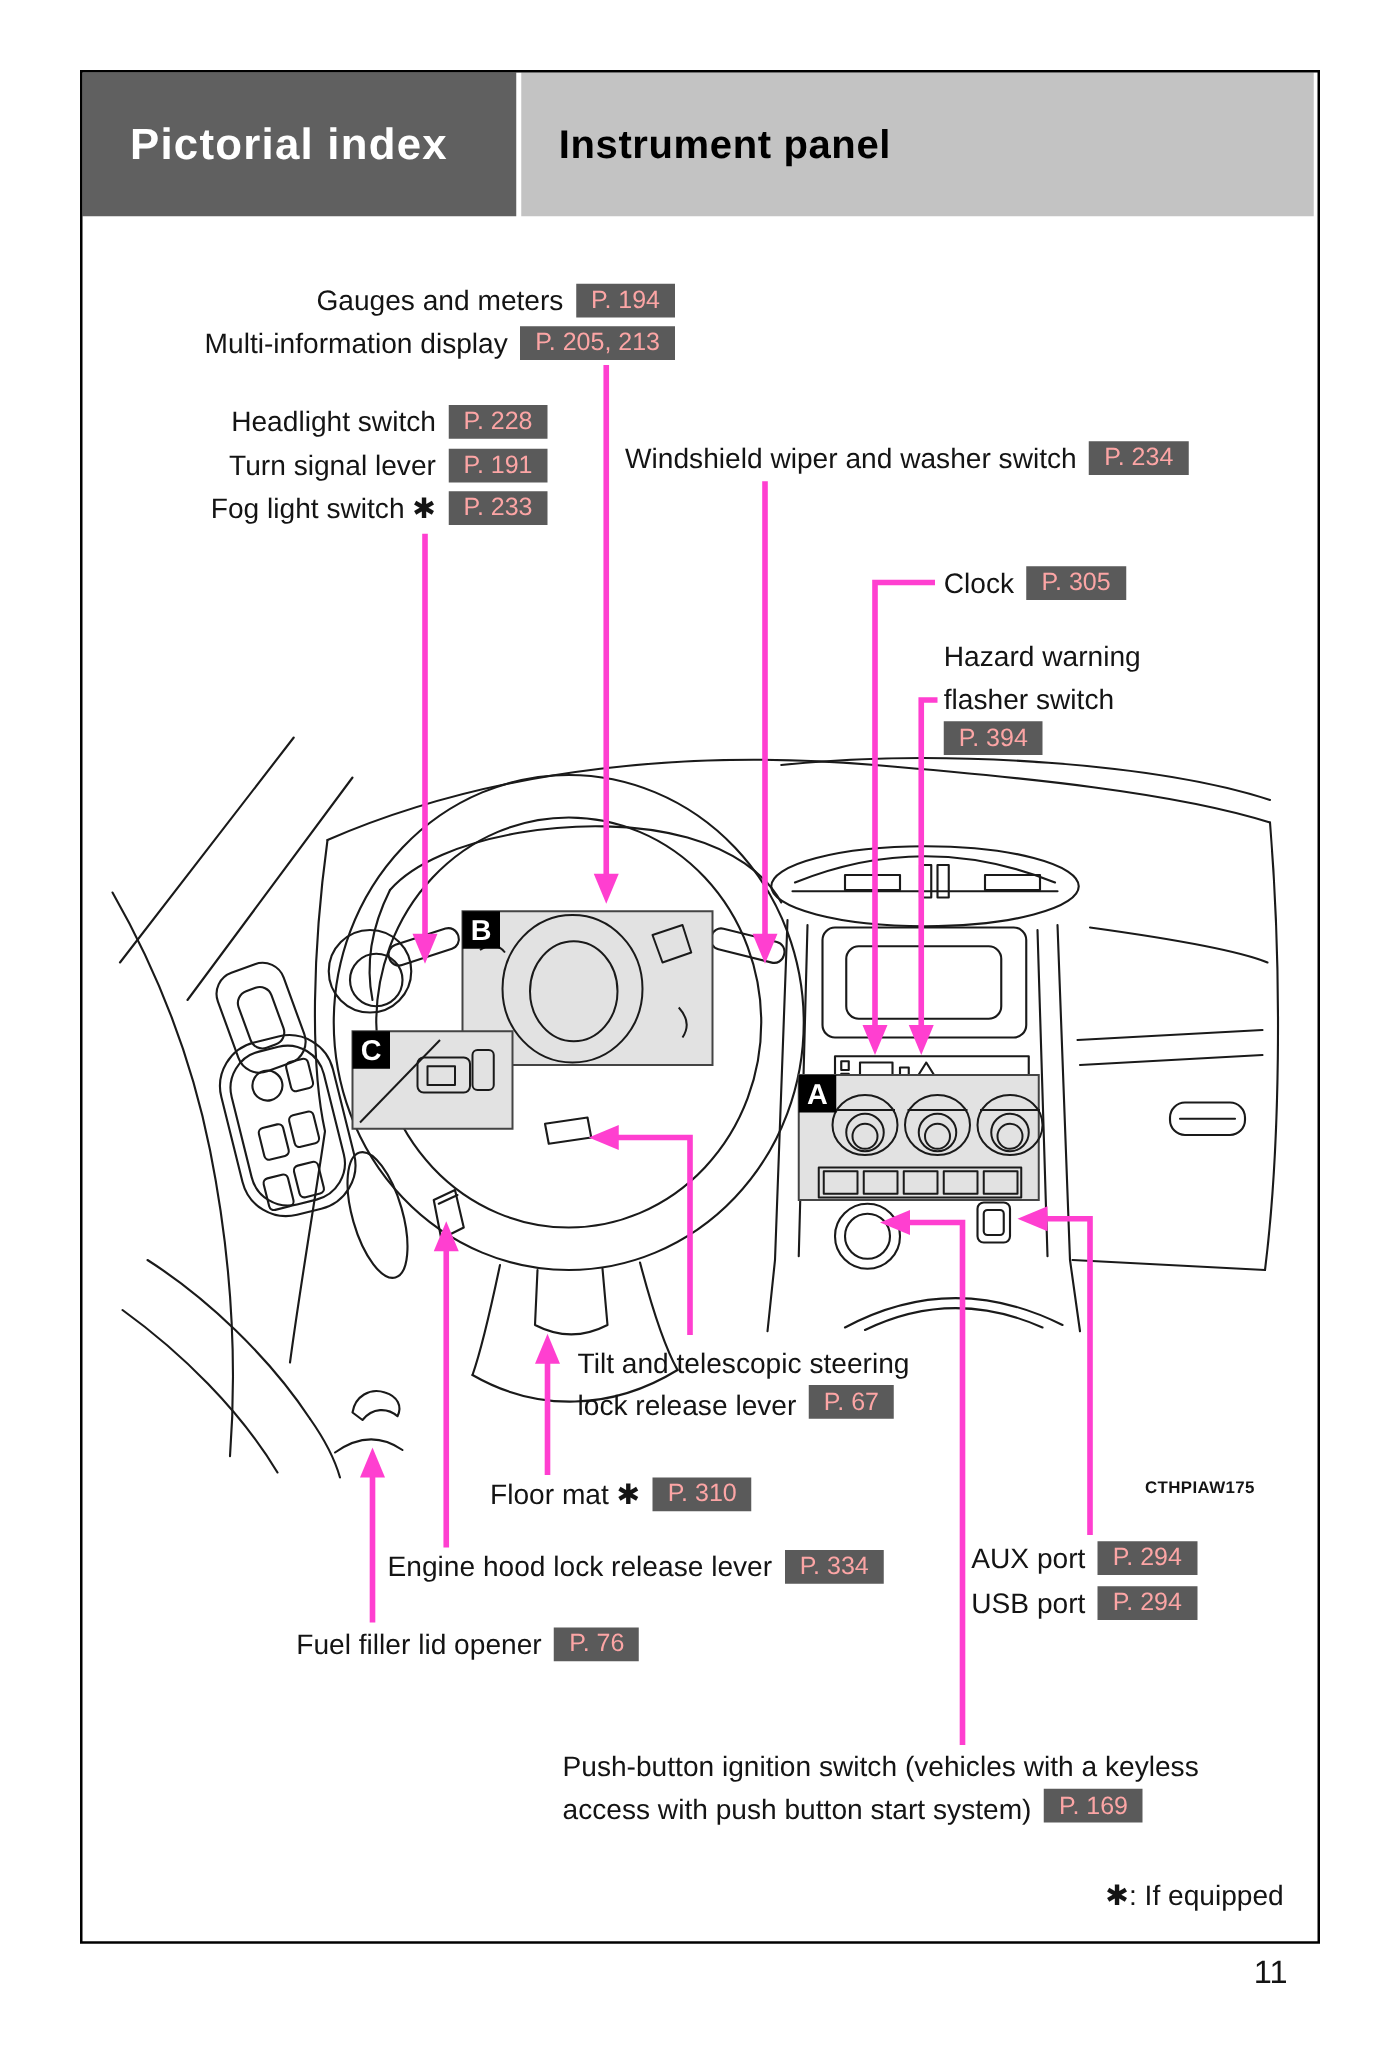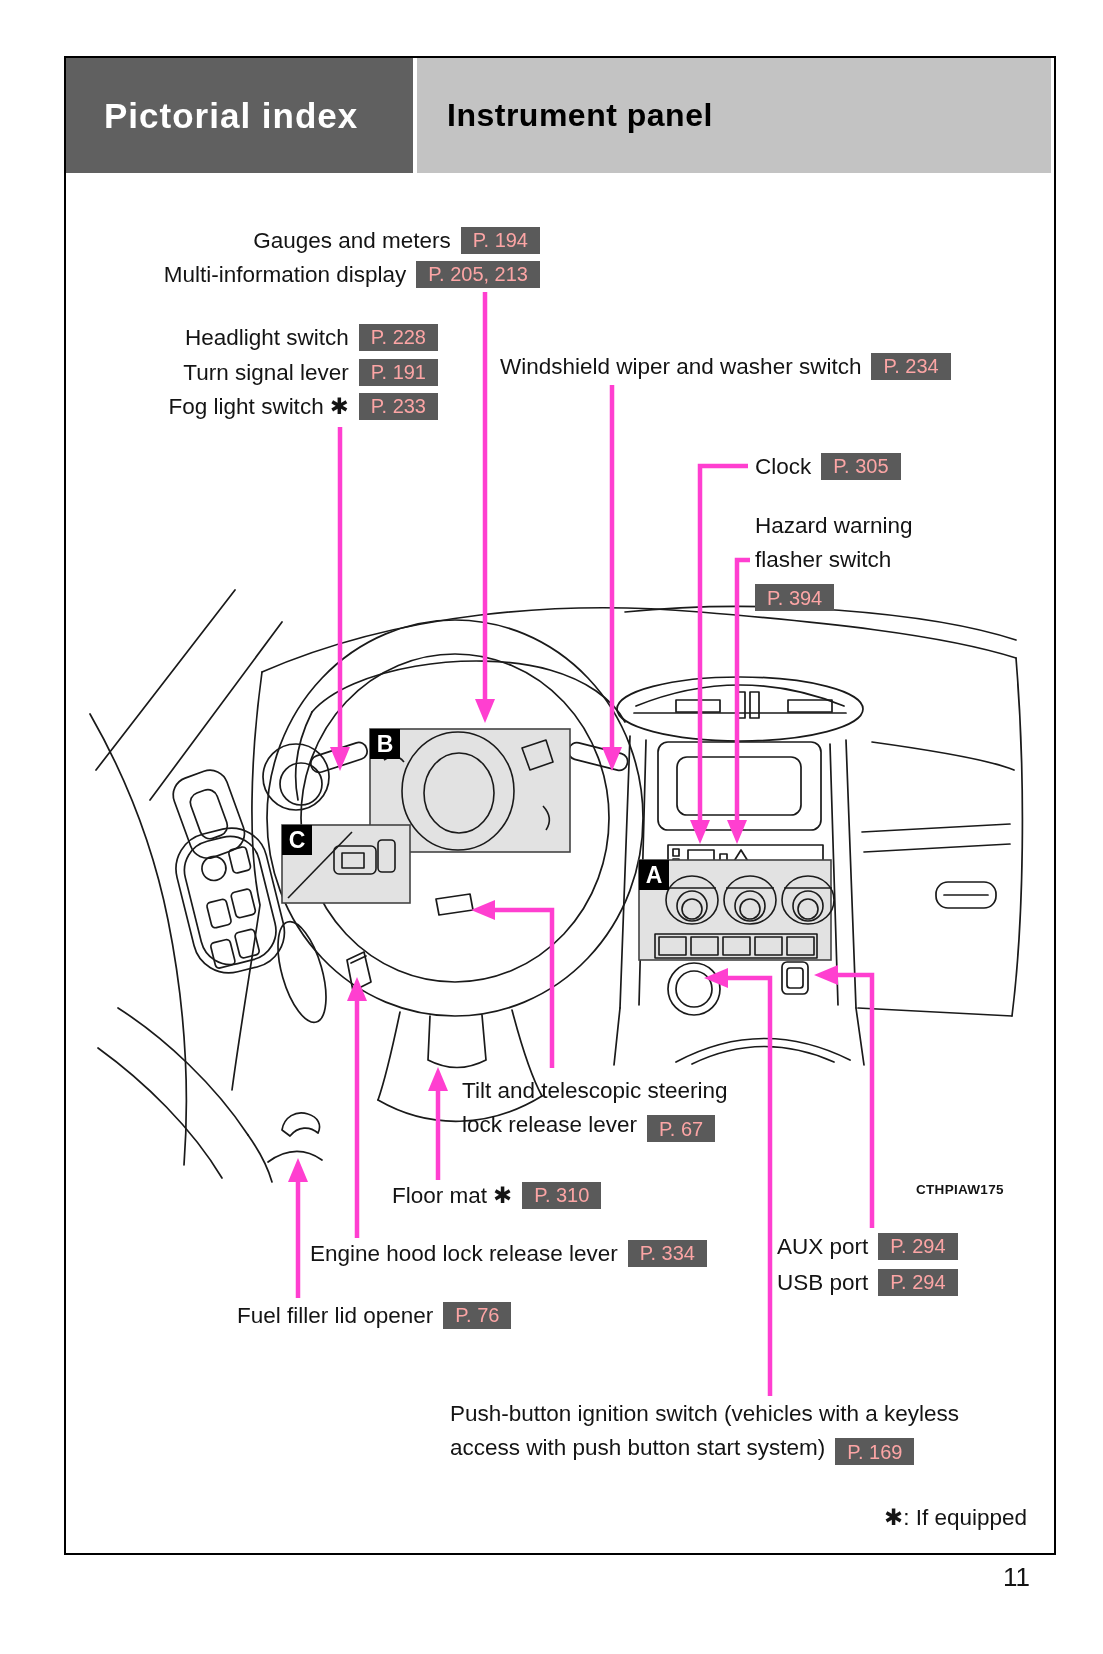--- a/index.html
+++ b/index.html
@@ -12,21 +12,21 @@
   .hdr-dark span{color:#ffffff;font-weight:700;font-size:35px;letter-spacing:1px;padding-left:38px;}
   .hdr-light{position:absolute;left:417px;top:58px;width:634px;height:115px;background:#c3c3c3;
         display:flex;align-items:center;z-index:1;}
   .hdr-light span{color:#000;font-weight:700;font-size:32px;padding-left:30px;letter-spacing:.5px;}
   .lbl{position:absolute;display:flex;align-items:center;gap:10px;white-space:nowrap;
        font-size:22.5px;z-index:4;height:29px;}
   .badge{background:#5a5a5a;color:#fca5a5;font-size:20px;height:27px;padding:0 12px;
        display:inline-flex;align-items:center;justify-content:center;}
   .block{position:absolute;z-index:4;font-size:22.5px;line-height:34px;white-space:nowrap;}
   .block .badge{vertical-align:middle;}
-  .block .brow{display:flex;align-items:flex-end;gap:10px;height:34px;}
+  .block .brow{display:flex;align-items:flex-start;gap:10px;height:34px;}
   .marker{position:absolute;width:30px;height:30px;background:#000;color:#fff;z-index:5;
        display:flex;align-items:center;justify-content:center;font-weight:700;font-size:23px;}
   .watermark{position:absolute;font-size:13.5px;font-weight:700;z-index:4;letter-spacing:.3px;}
   .footnote{position:absolute;font-size:22.5px;z-index:4;}
   .pagenum{position:absolute;font-size:26px;z-index:4;}
   svg.art{position:absolute;left:0;top:0;z-index:3;}
 </style>
 </head>
 <body>
 

